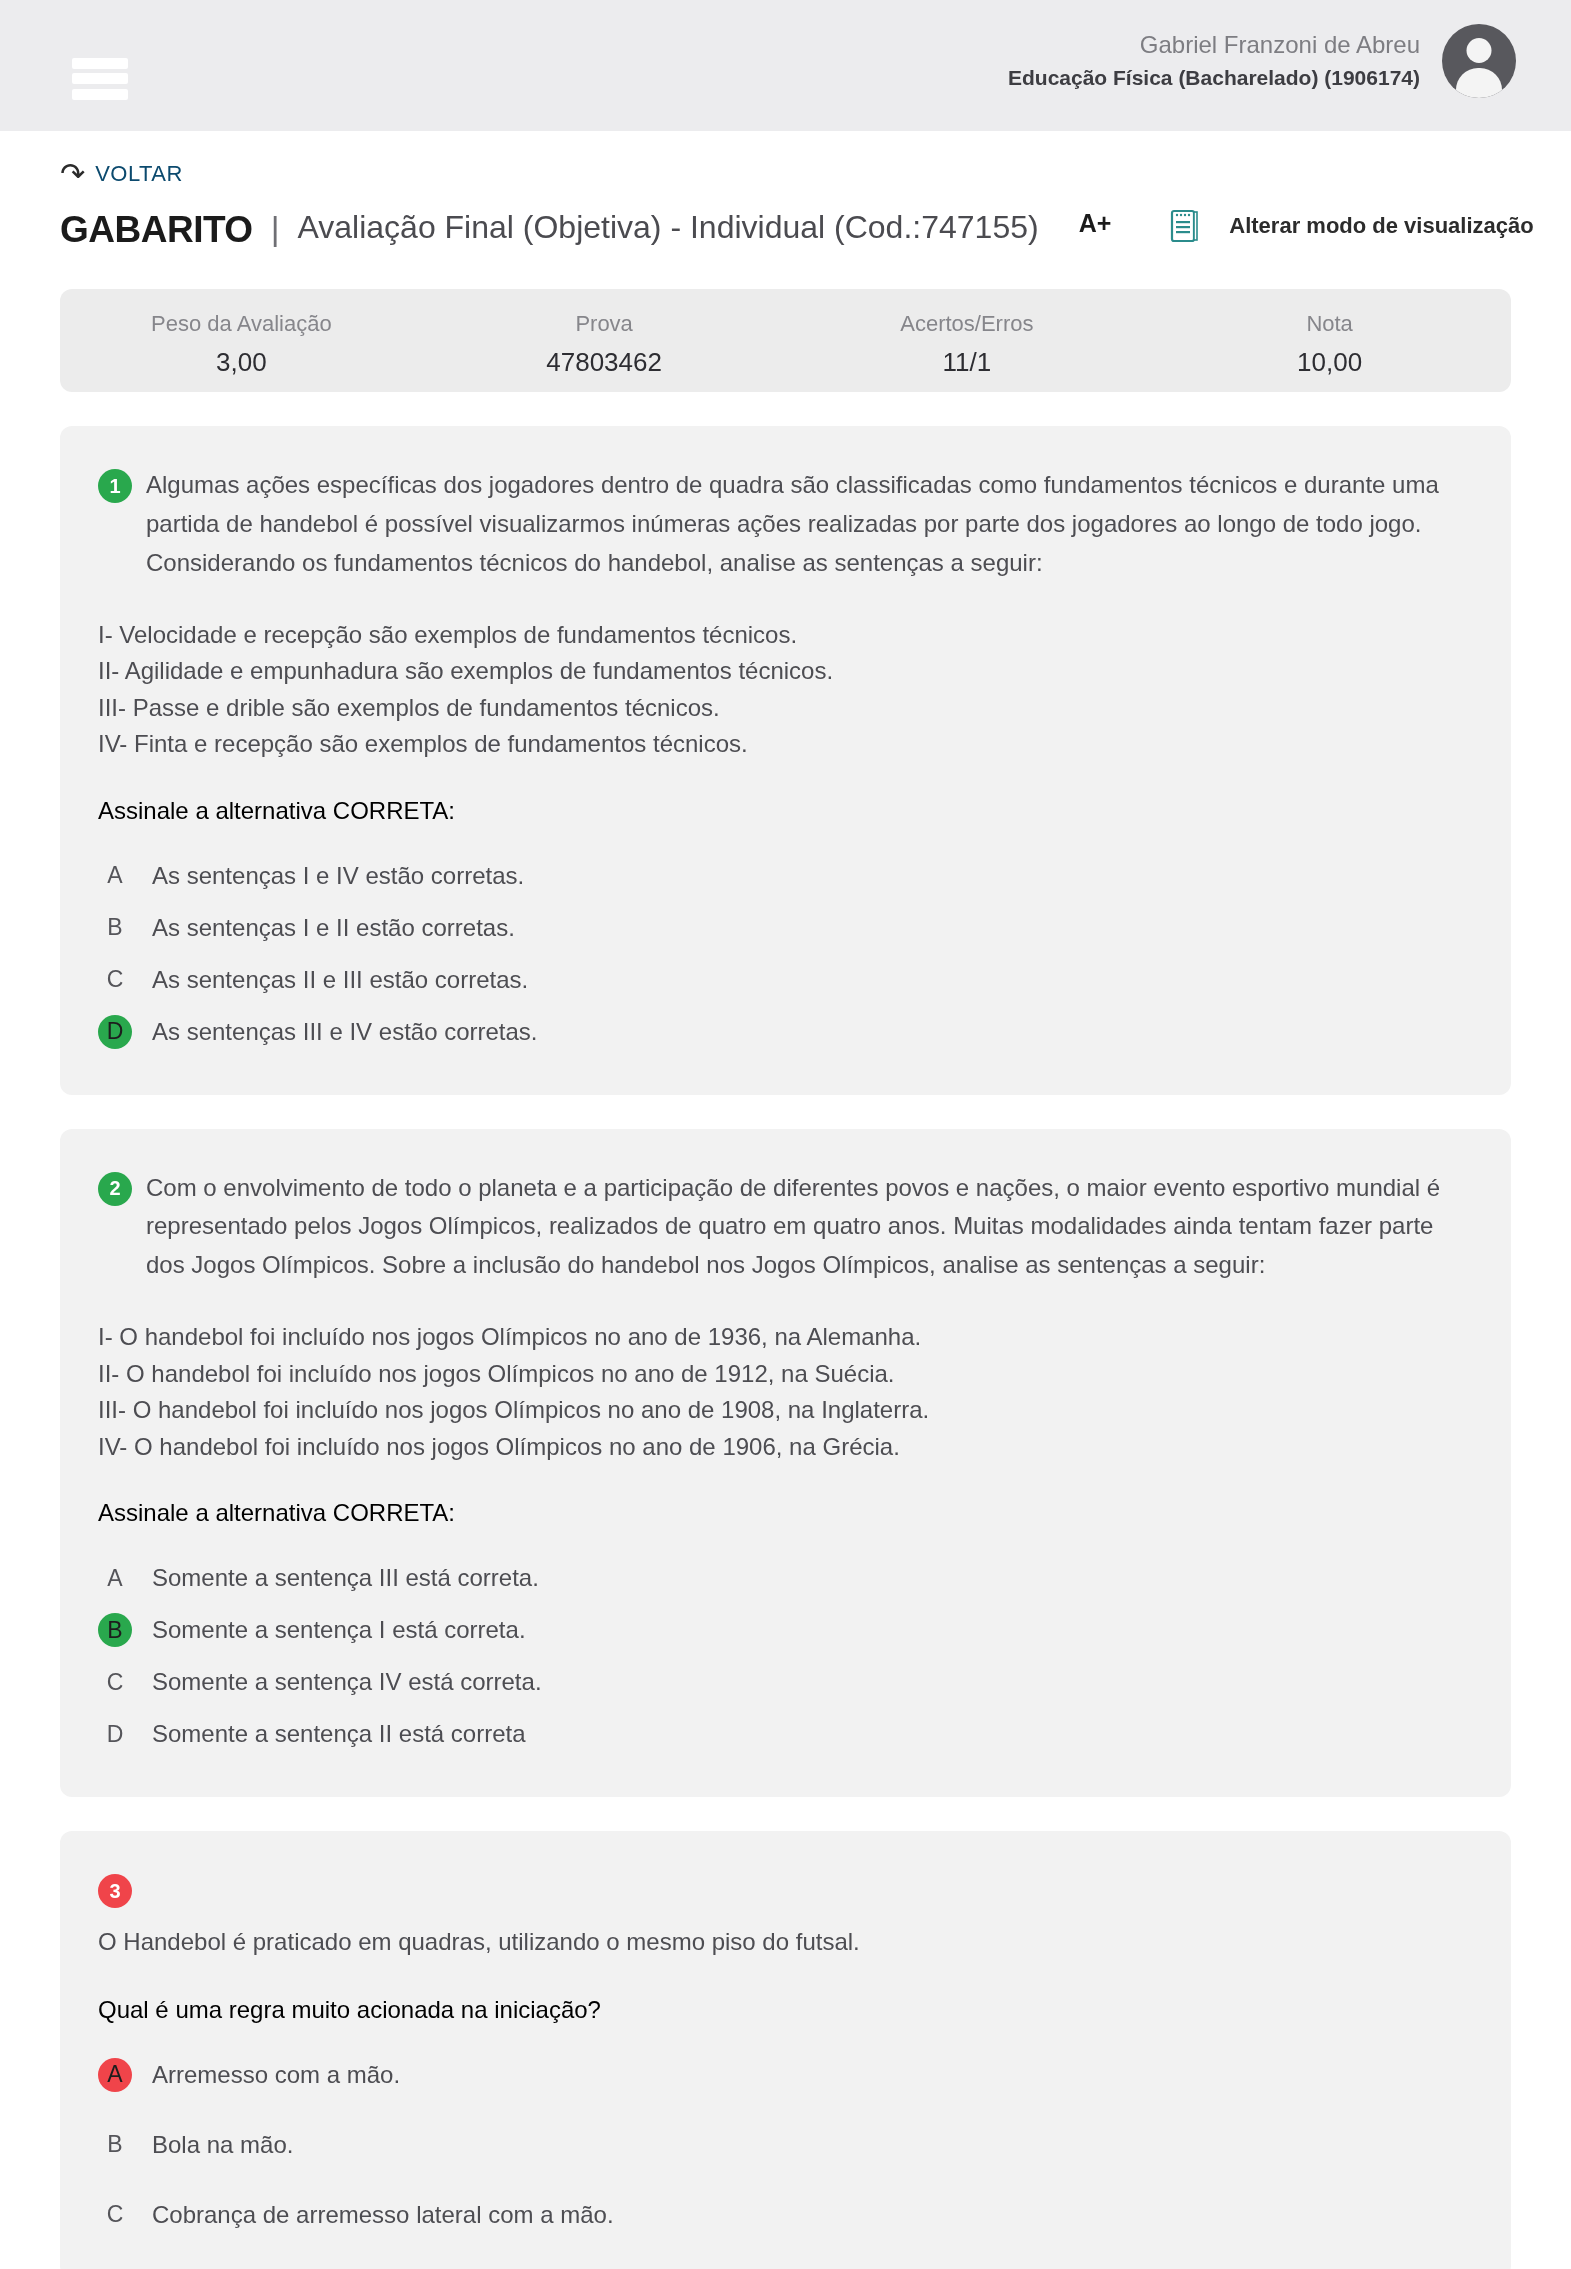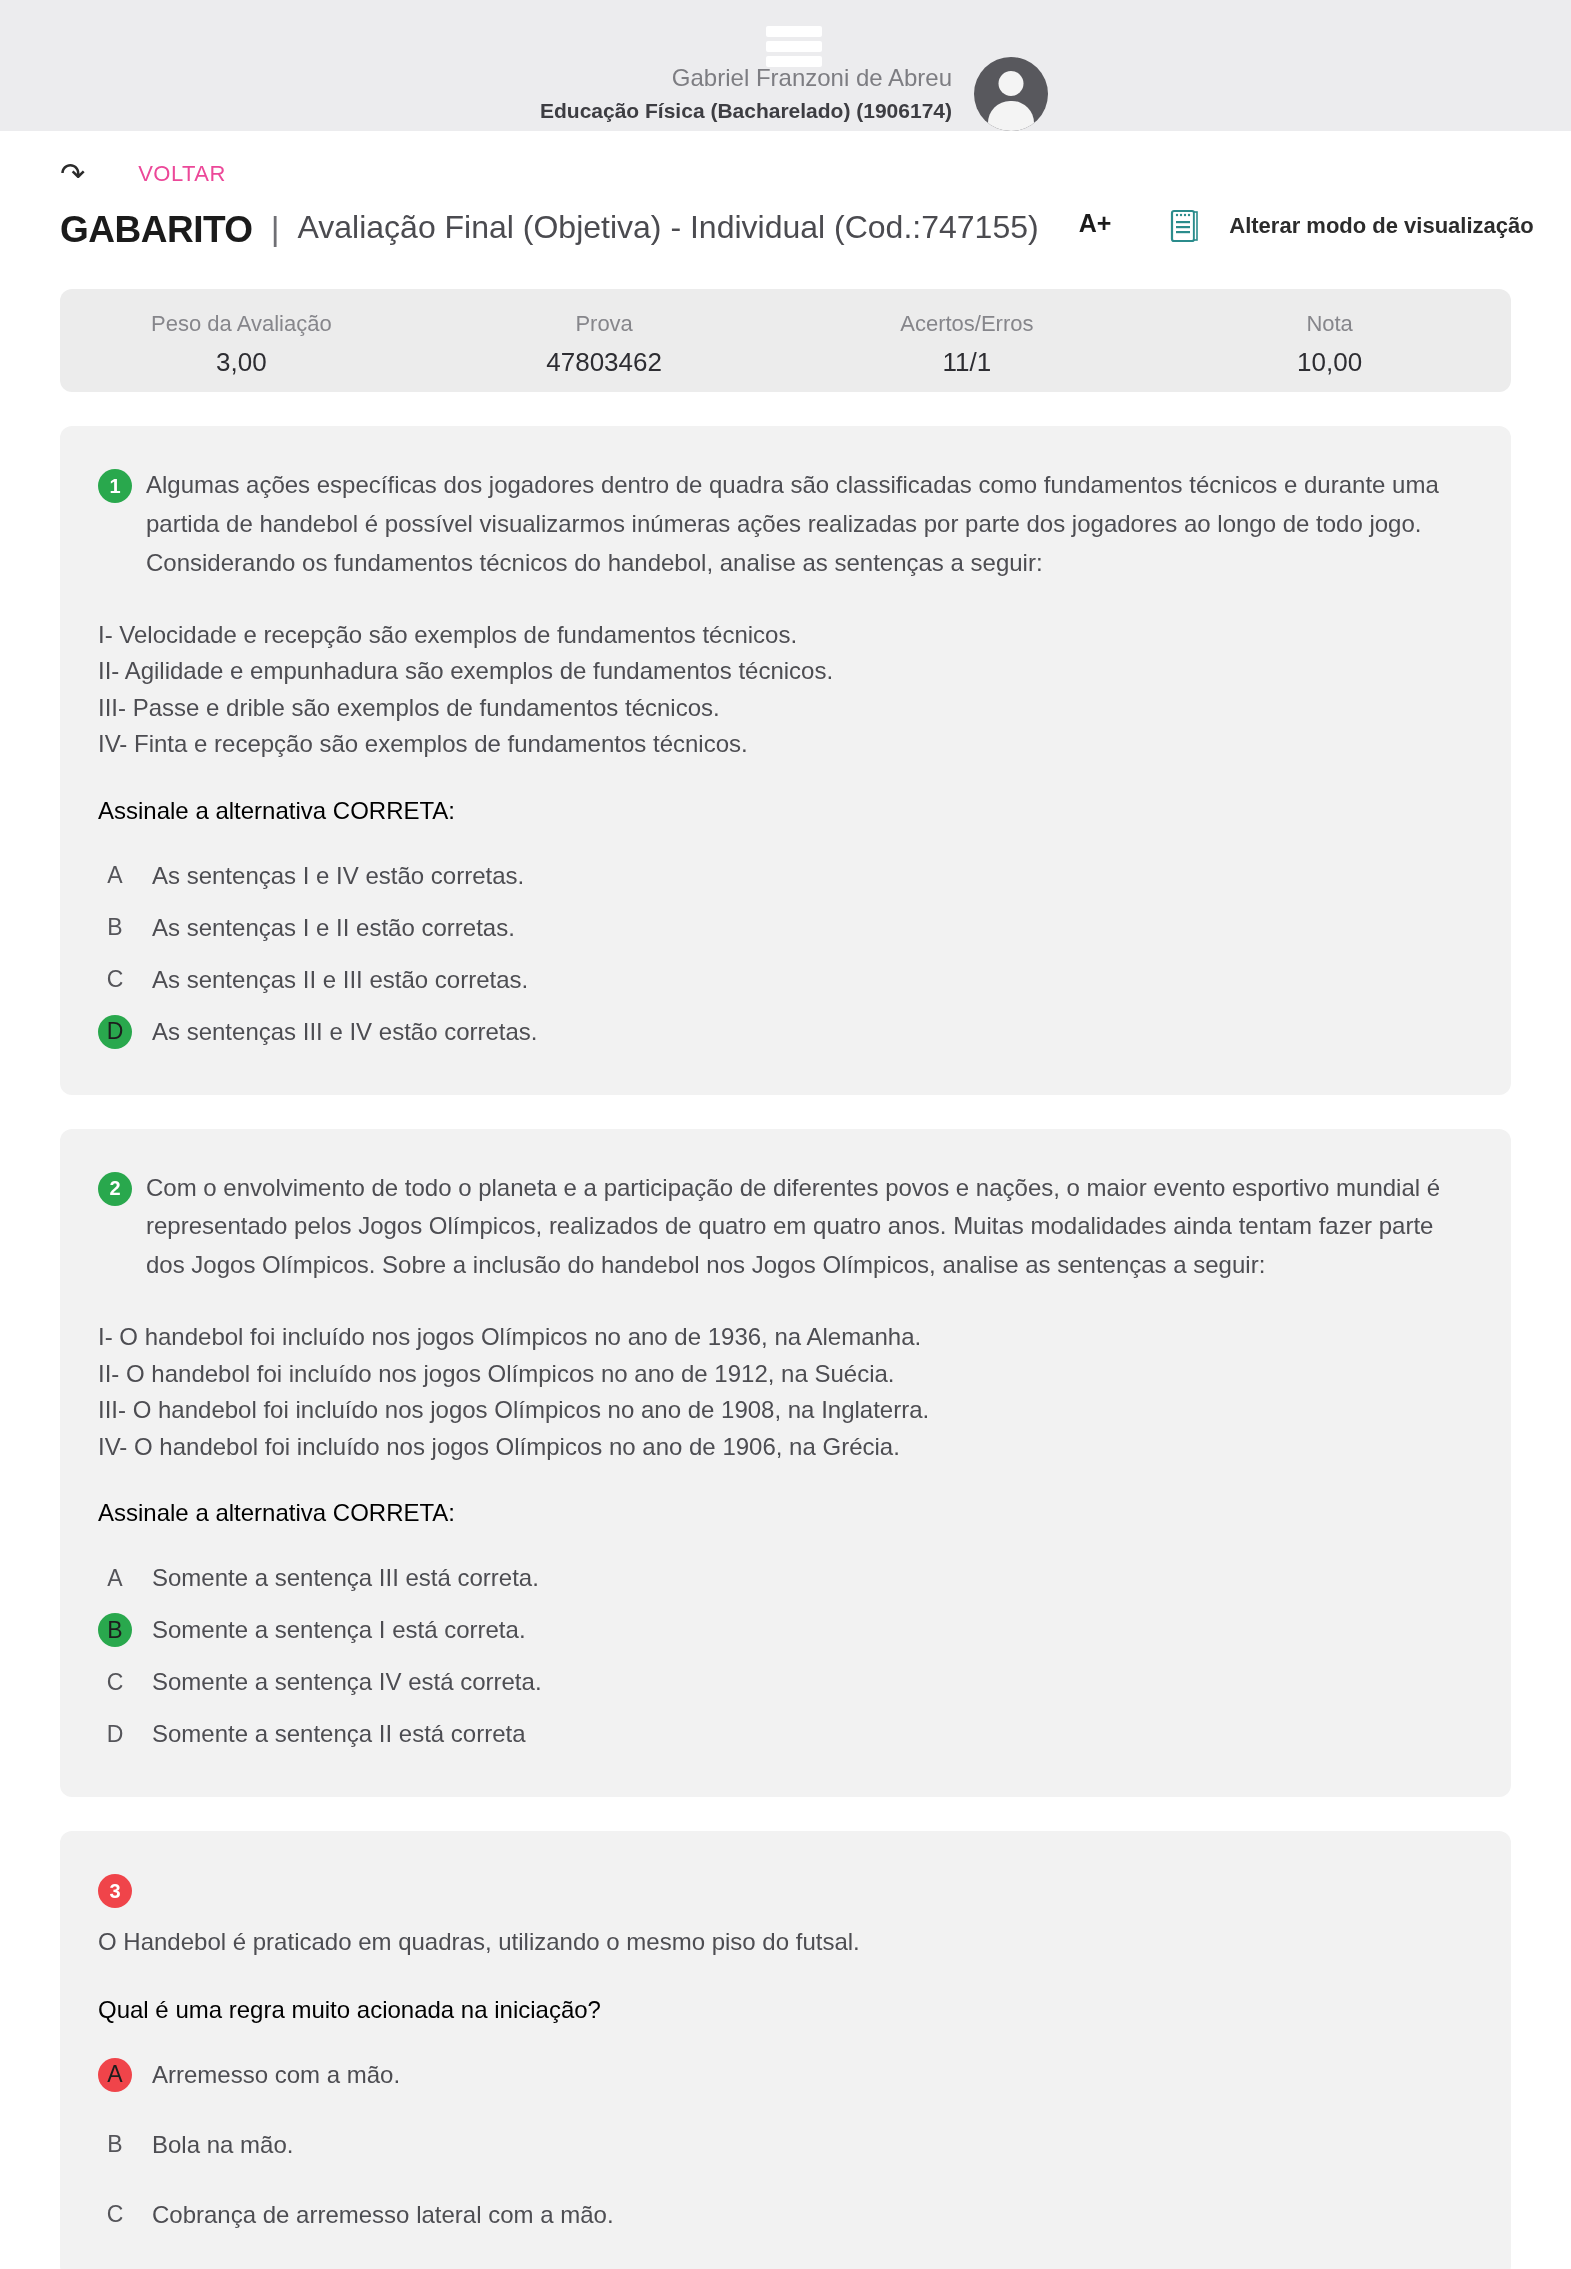--- a/index.html
+++ b/index.html
@@ -20,21 +20,20 @@
 
   
   .topbar {
     height: 131px;
     background: #ececee;
     display: flex;
     align-items: center;
     justify-content: space-between;
     padding: 0 55px 0 72px;
     position: relative;
-    flex-direction: column;
   }
 
   .hamburger {
     width: 56px;
     height: 42px;
     display: flex;
     flex-direction: column;
     justify-content: space-between;
     cursor: pointer;
     margin-top: 26px;
@@ -110,22 +109,21 @@
   .back-icon {
     font-size: 30px;
     color: #2b2b2b;
     line-height: 1;
     transform: scaleX(-1);
     display: inline-block;
   }
   .back-label {
     font-size: 22px;
     letter-spacing: .5px;
-    color: #ec4899;
-    margin-left: 43px;
+    color: #0c4a6e;
   }
 
   
   .title-row {
     display: flex;
     align-items: flex-start;
     gap: 18px;
     padding: 20px 0 0 60px;
     flex-wrap: nowrap;
   }

